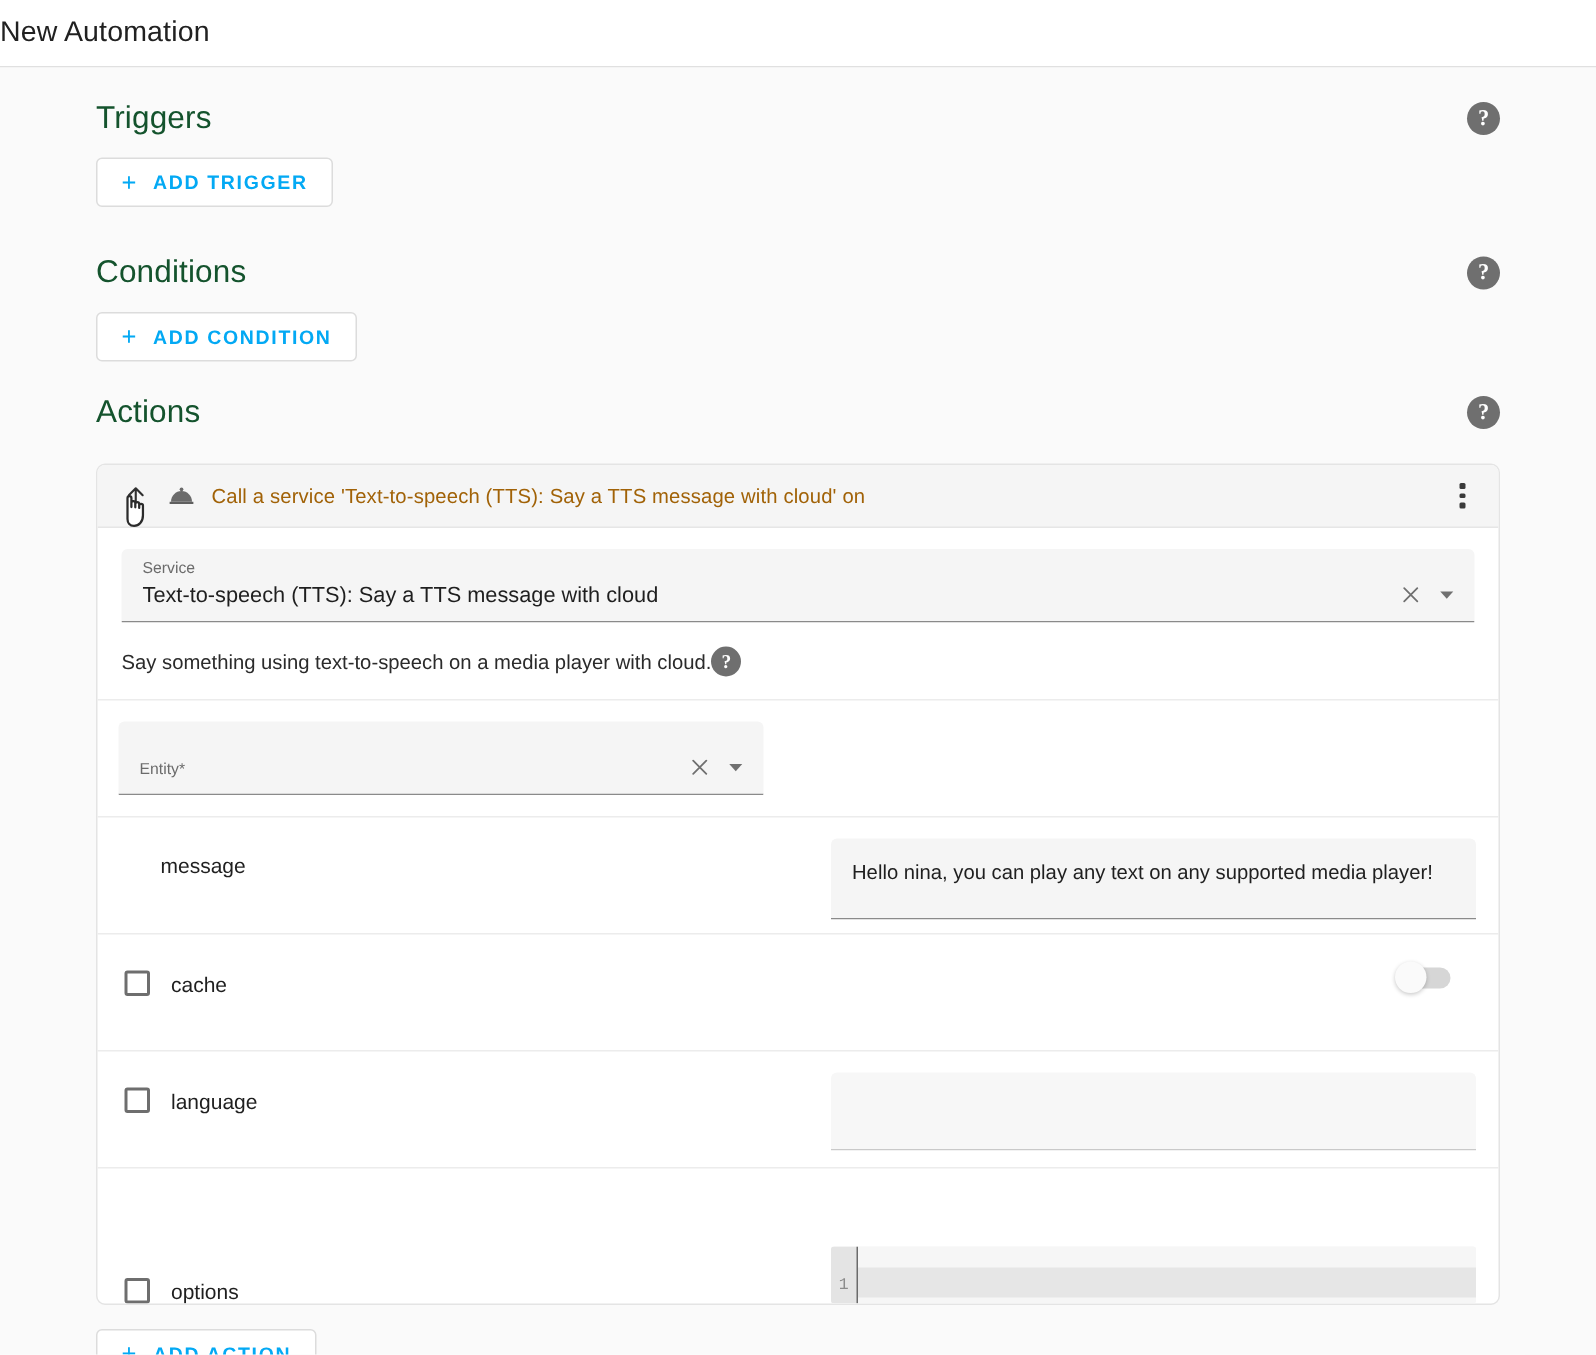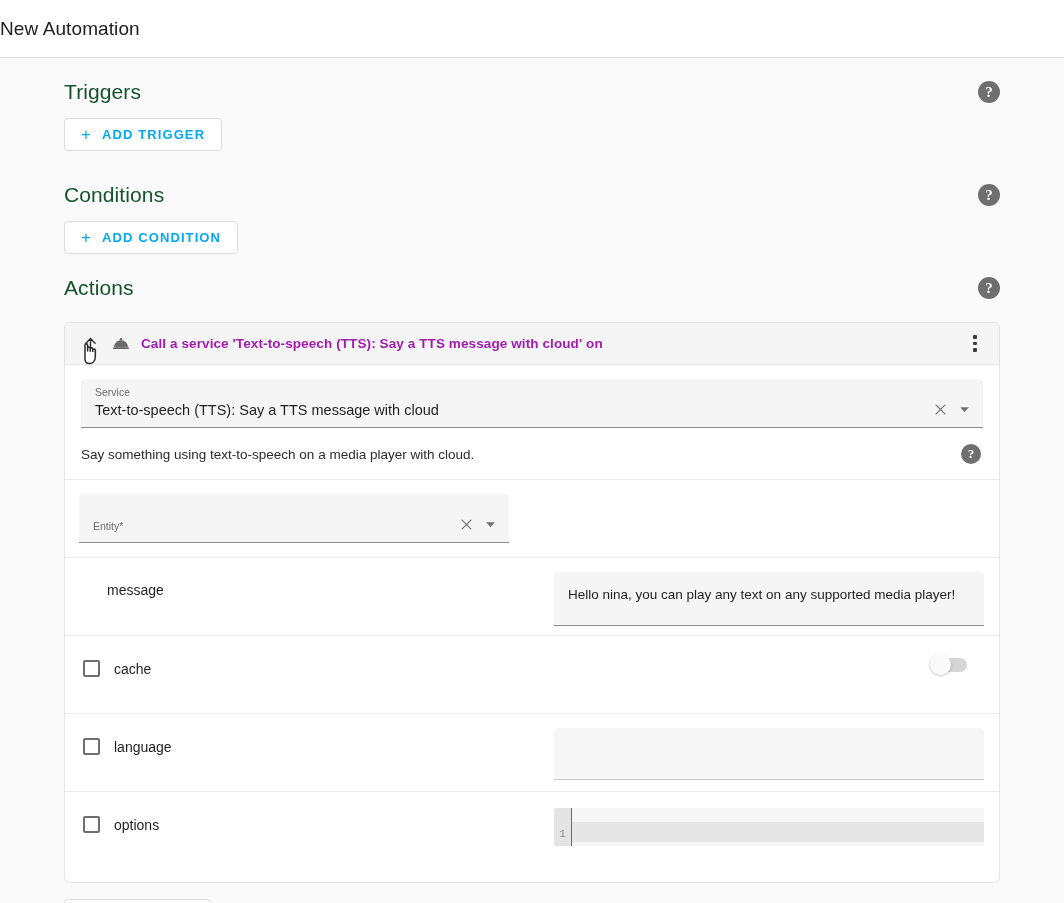--- a/index.html
+++ b/index.html
@@ -9,21 +9,21 @@
     width: 1064px;
     height: 903px;
     background: #fafafa;
     font-family: "Liberation Sans", sans-serif;
     color: #212121;
     overflow: hidden;
   }
 
   
   .appbar {
-    height: 58px;
+    height: 45px;
     background: #ffffff;
     border-bottom: 1px solid #e0e0e0;
     display: flex;
     align-items: center;
     padding-left: 0px;
   }
   .appbar-title {
     font-size: 19px;
     font-weight: 400;
     color: #212121;
@@ -117,22 +117,22 @@
     padding: 0 10px 0 10px;
     position: relative;
   }
   .hdr-icon-btn {
     width: 30px; height: 30px;
     display: flex; align-items: center; justify-content: center;
     cursor: pointer; position: relative;
   }
   .hdr-title {
     font-size: 13.5px;
-    font-weight: 700;
-    color: #a21caf;
+    font-weight: 400;
+    color: #a16207;
     margin-left: 10px;
     letter-spacing: 0.1px;
     white-space: nowrap;
   }
   .dome-icon { margin-left: 6px; display:flex; align-items:center; }
   .kebab {
     margin-left: auto;
     width: 28px; height: 28px;
     display:flex; flex-direction: column; align-items:center; justify-content:center;
     gap: 3px; cursor: pointer;
@@ -176,21 +176,21 @@
     display: flex; align-items: center; gap: 10px;
     padding-bottom: 3px;
     margin-left: 10px;
   }
   .ic-x, .ic-caret { cursor: pointer; display:flex; align-items:center; }
 
   
   .desc-row {
     display: flex;
     align-items: center;
-    justify-content: space-between;
+    justify-content: flex-start;
     padding: 16px 18px 15px 16px;
     border-bottom: 1px solid #ececec;
   }
   .desc-text { font-size: 13.5px; color: #2b2b2b; }
 
   
   .param-row {
     display: flex;
     align-items: flex-start;
     border-bottom: 1px solid #ececec;
@@ -453,21 +453,21 @@
       <div class="param-row">
         <div class="param-left has-check">
           <span class="checkbox"></span>
           <span class="param-name">language</span>
         </div>
         <div class="param-right">
           <div class="lang-field"></div>
         </div>
       </div>
 
-      <div class="param-row" style="min-height:90px;">
+      <div class="param-row" style="min-height:90px;align-items:flex-end;">
         <div class="param-left has-check">
           <span class="checkbox"></span>
           <span class="param-name">options</span>
         </div>
         <div class="param-right" style="padding-top:16px;">
           <div class="code-editor">
             <div class="code-gutter">1</div>
             <div class="code-lines">
               <div class="code-active-line"></div>
             </div>

